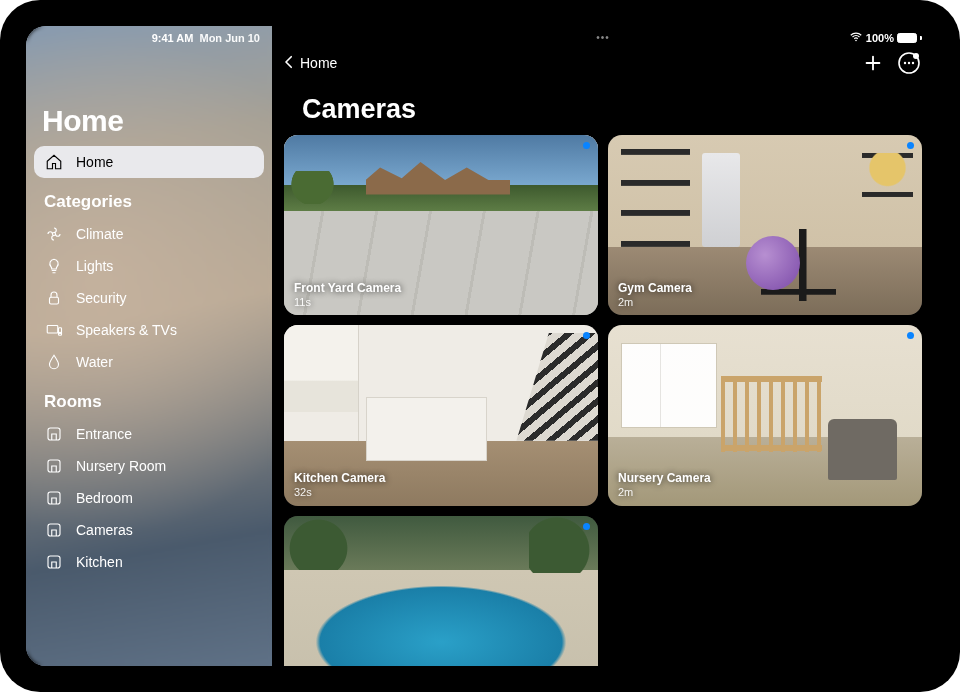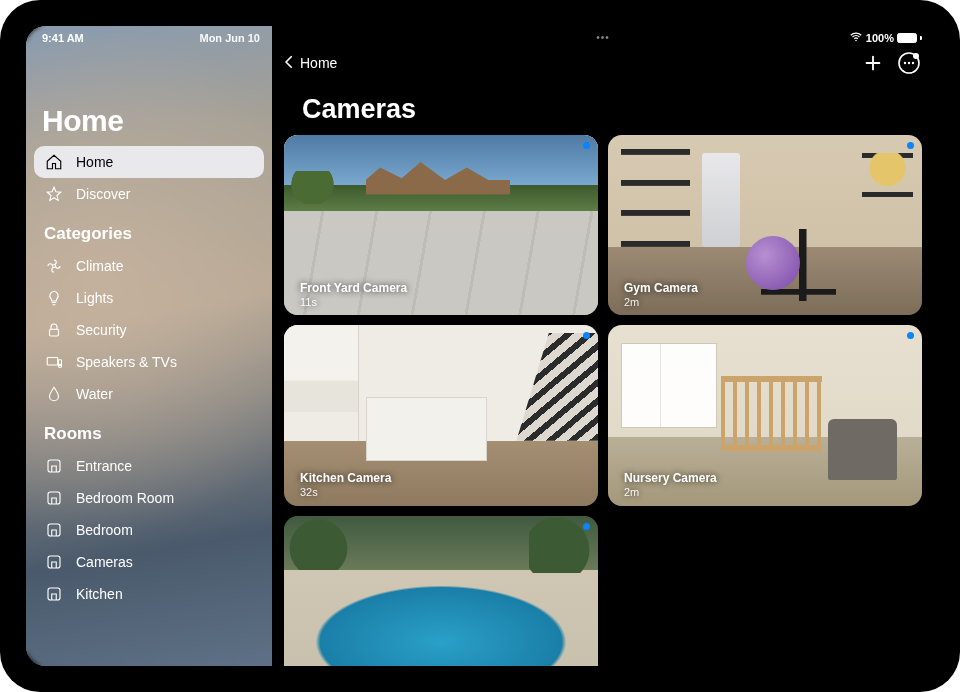--- a/index.html
+++ b/index.html
@@ -35,21 +35,21 @@
   }
   .sidebar::before {
     content: "";
     position: absolute; inset: 0;
     backdrop-filter: blur(2px);
   }
   .sidebar > * { position: relative; z-index: 1; }
 
   .statusbar {
     height: 22px;
-    display: flex; justify-content: space-between; align-items: center;
+    display: flex; justify-content: flex-end; align-items: center;
     font-size: 11px; font-weight: 600;
     padding: 2px 4px 0 8px;
     color: #fff;
   }
 
   .app-title {
     font-size: 30px; font-weight: 700;
     padding: 56px 8px 8px 8px;
     letter-spacing: -0.5px;
   }
@@ -135,21 +135,21 @@
     aspect-ratio: 296 / 170;
     background: #333;
     cursor: pointer;
   }
   .camera-card .thumb { position:absolute; inset:0; }
   .camera-card .live-dot {
     position: absolute; top: 7px; right: 8px;
     width: 7px; height: 7px; border-radius: 50%; background: #0a84ff;
   }
   .camera-card .label {
-    position: absolute; left: 16px; bottom: 6px;
+    position: absolute; left: 10px; bottom: 6px;
     font-size: 12px; font-weight: 600;
     text-shadow: 0 0 6px rgba(0,0,0,0.8);
     line-height: 1.25;
   }
   .camera-card .label .ts {
     display:block; font-size: 11px; font-weight: 500; opacity: 0.9;
   }
 
   
   .thumb-front {
@@ -281,28 +281,20 @@
       <h1 class="app-title">Home</h1>
 
       <div class="nav-item selected">
         <span class="icon">
           <svg viewBox="0 0 24 24" width="18" height="18">
               <path d="M3 11 L12 3 L21 11 V21 H14 V14 H10 V21 H3 Z"></path>
             </svg>
         </span>
         <span>Home</span>
       </div>
-      <div class="nav-item">
-        <span class="icon">
-          <svg viewBox="0 0 24 24" width="18" height="18">
-              <path d="M12 3 L14.5 9 L21 9.5 L16 14 L17.5 20.5 L12 17 L6.5 20.5 L8 14 L3 9.5 L9.5 9 Z"></path>
-            </svg>
-        </span>
-        <span>Discover</span>
-      </div>
 
       <div class="section-header">Categories</div>
 
       <div class="nav-item">
         <span class="icon">
           <svg viewBox="0 0 24 24" width="18" height="18">
               <circle cx="12" cy="12" r="2"></circle>
               <path d="M12 4 C16 4 16 10 12 10 M12 20 C8 20 8 14 12 14 M4 12 C4 8 10 8 10 12 M20 12 C20 16 14 16 14 12"></path>
             </svg>
         </span>
@@ -355,21 +347,21 @@
         </span>
         <span>Entrance</span>
       </div>
       <div class="nav-item">
         <span class="icon">
           <svg viewBox="0 0 24 24" width="18" height="18">
               <rect x="4" y="4" width="16" height="16" rx="3"></rect>
               <path d="M9 20 V12 H15 V20"></path>
             </svg>
         </span>
-        <span>Bedroom Room</span>
+        <span>Nursery Room</span>
       </div>
       <div class="nav-item">
         <span class="icon">
           <svg viewBox="0 0 24 24" width="18" height="18">
               <rect x="4" y="4" width="16" height="16" rx="3"></rect>
               <path d="M9 20 V12 H15 V20"></path>
             </svg>
         </span>
         <span>Bedroom</span>
       </div>

